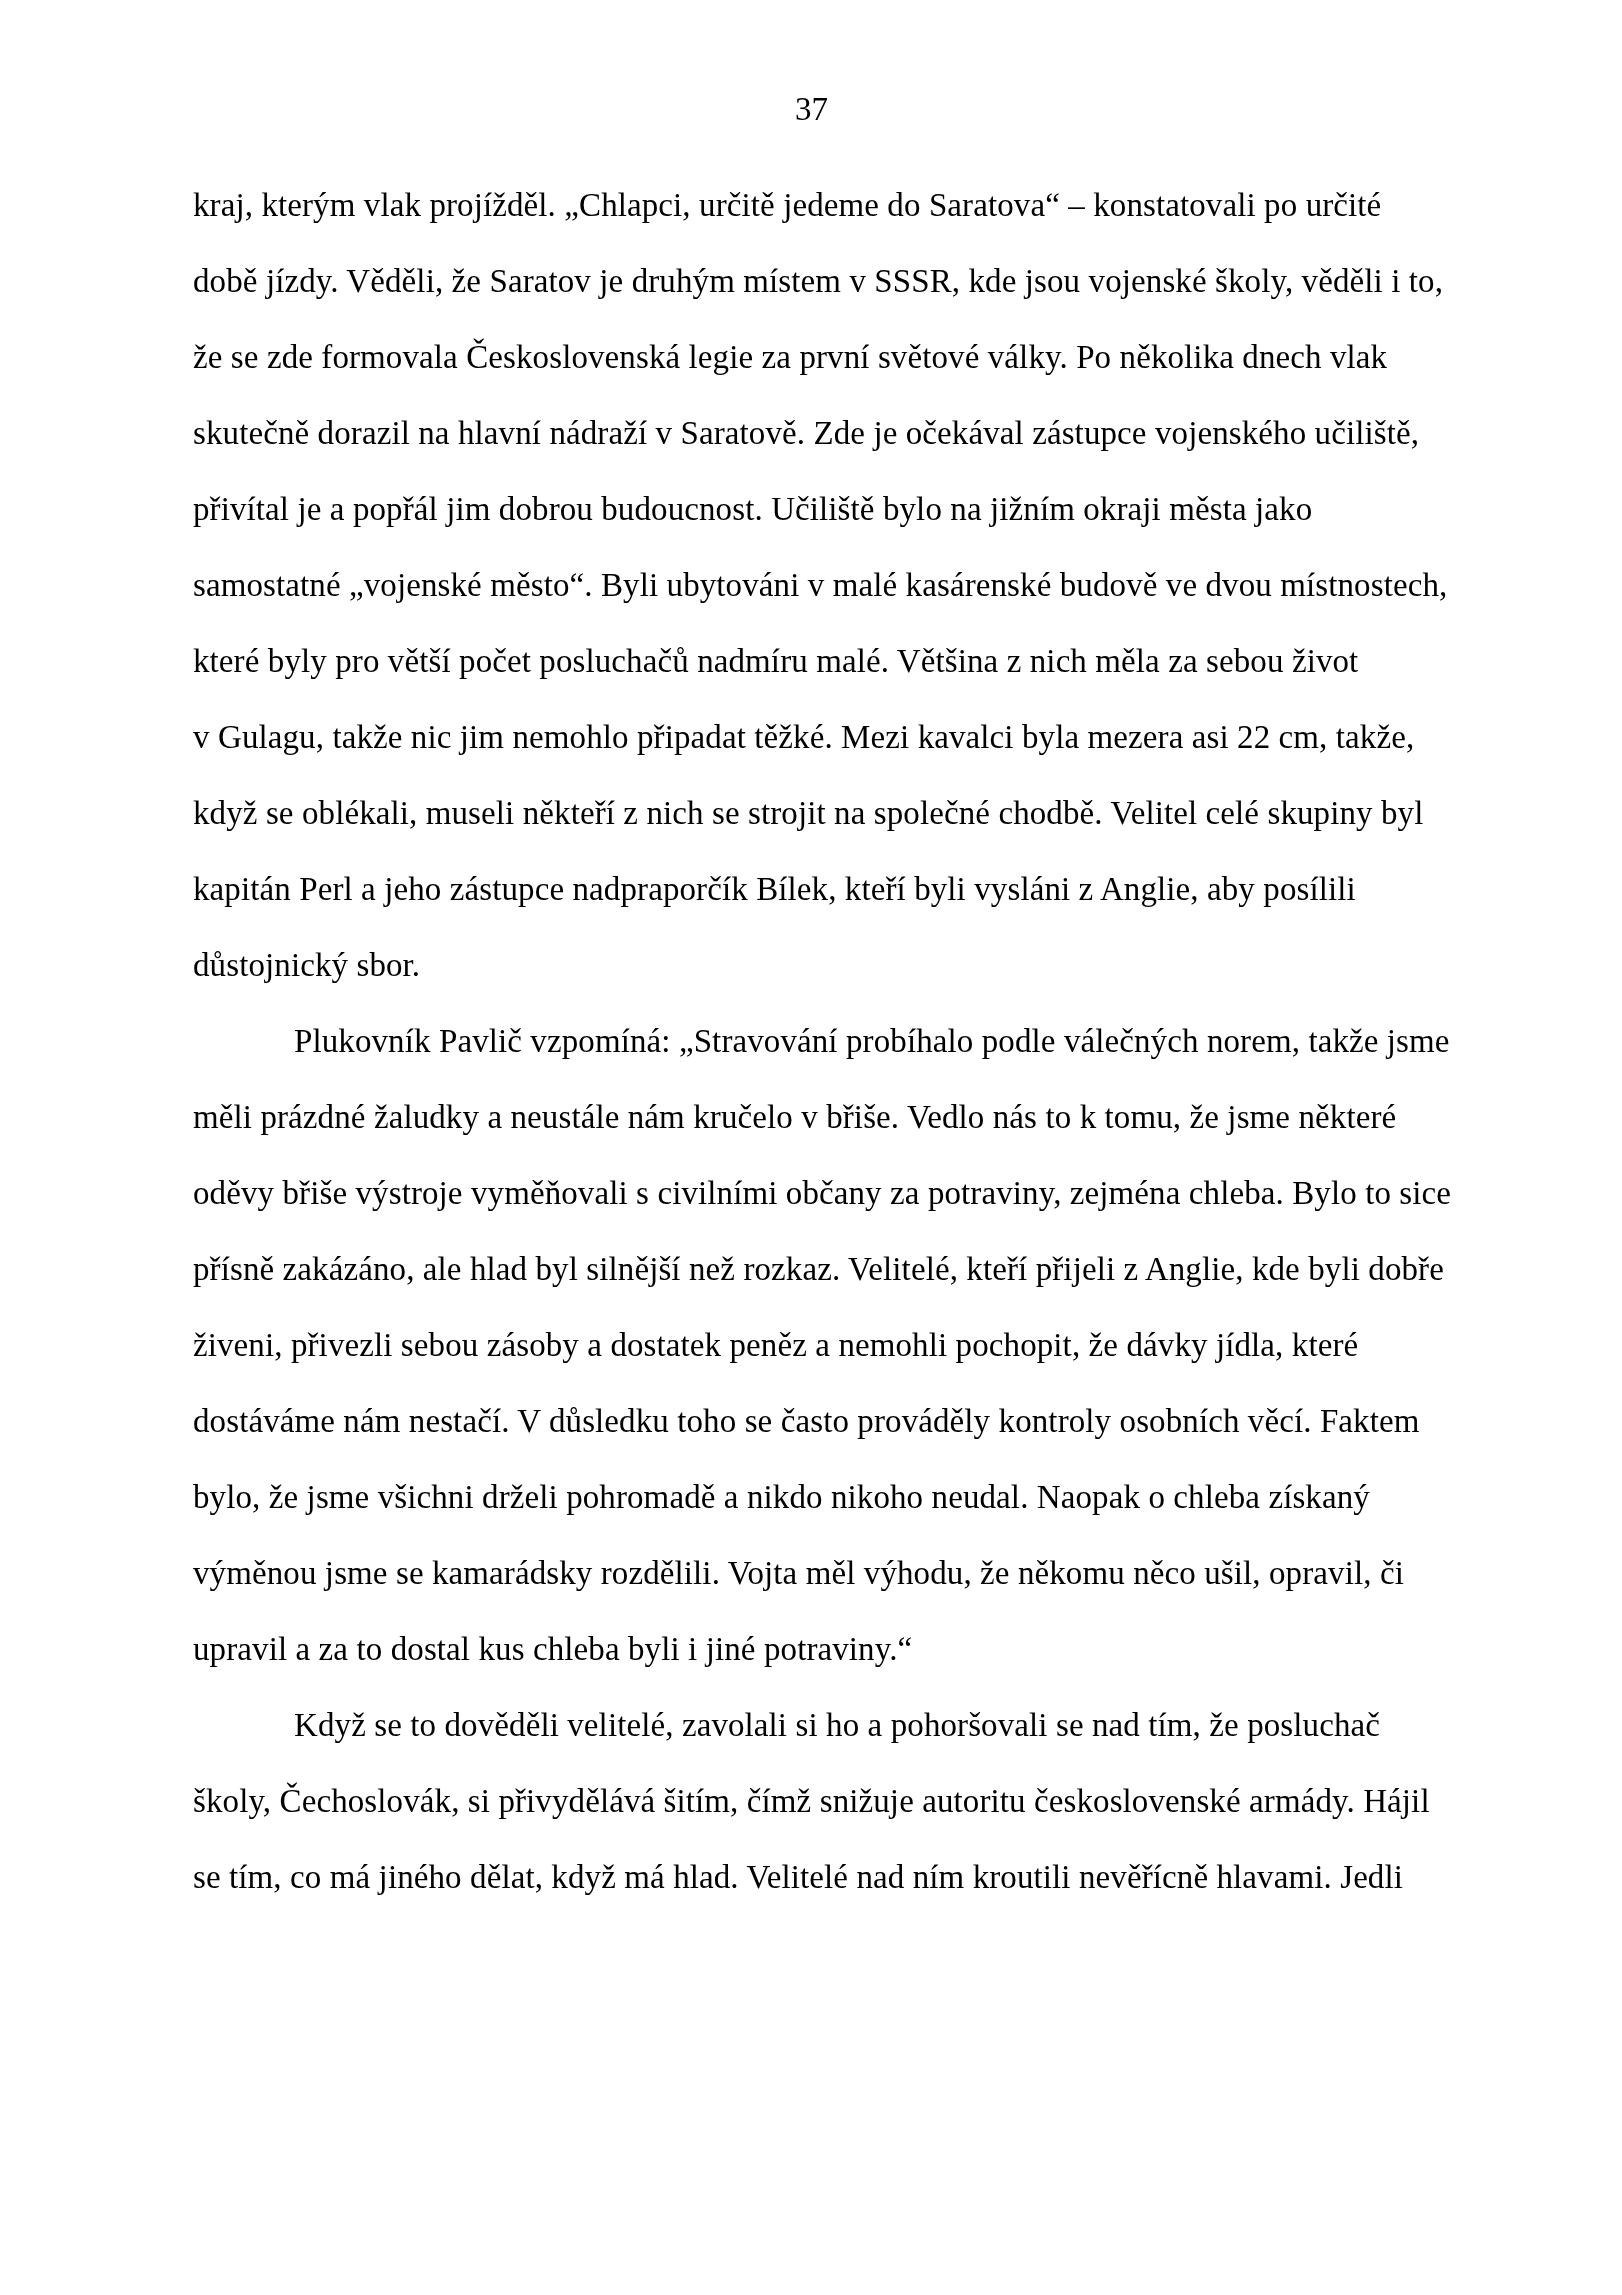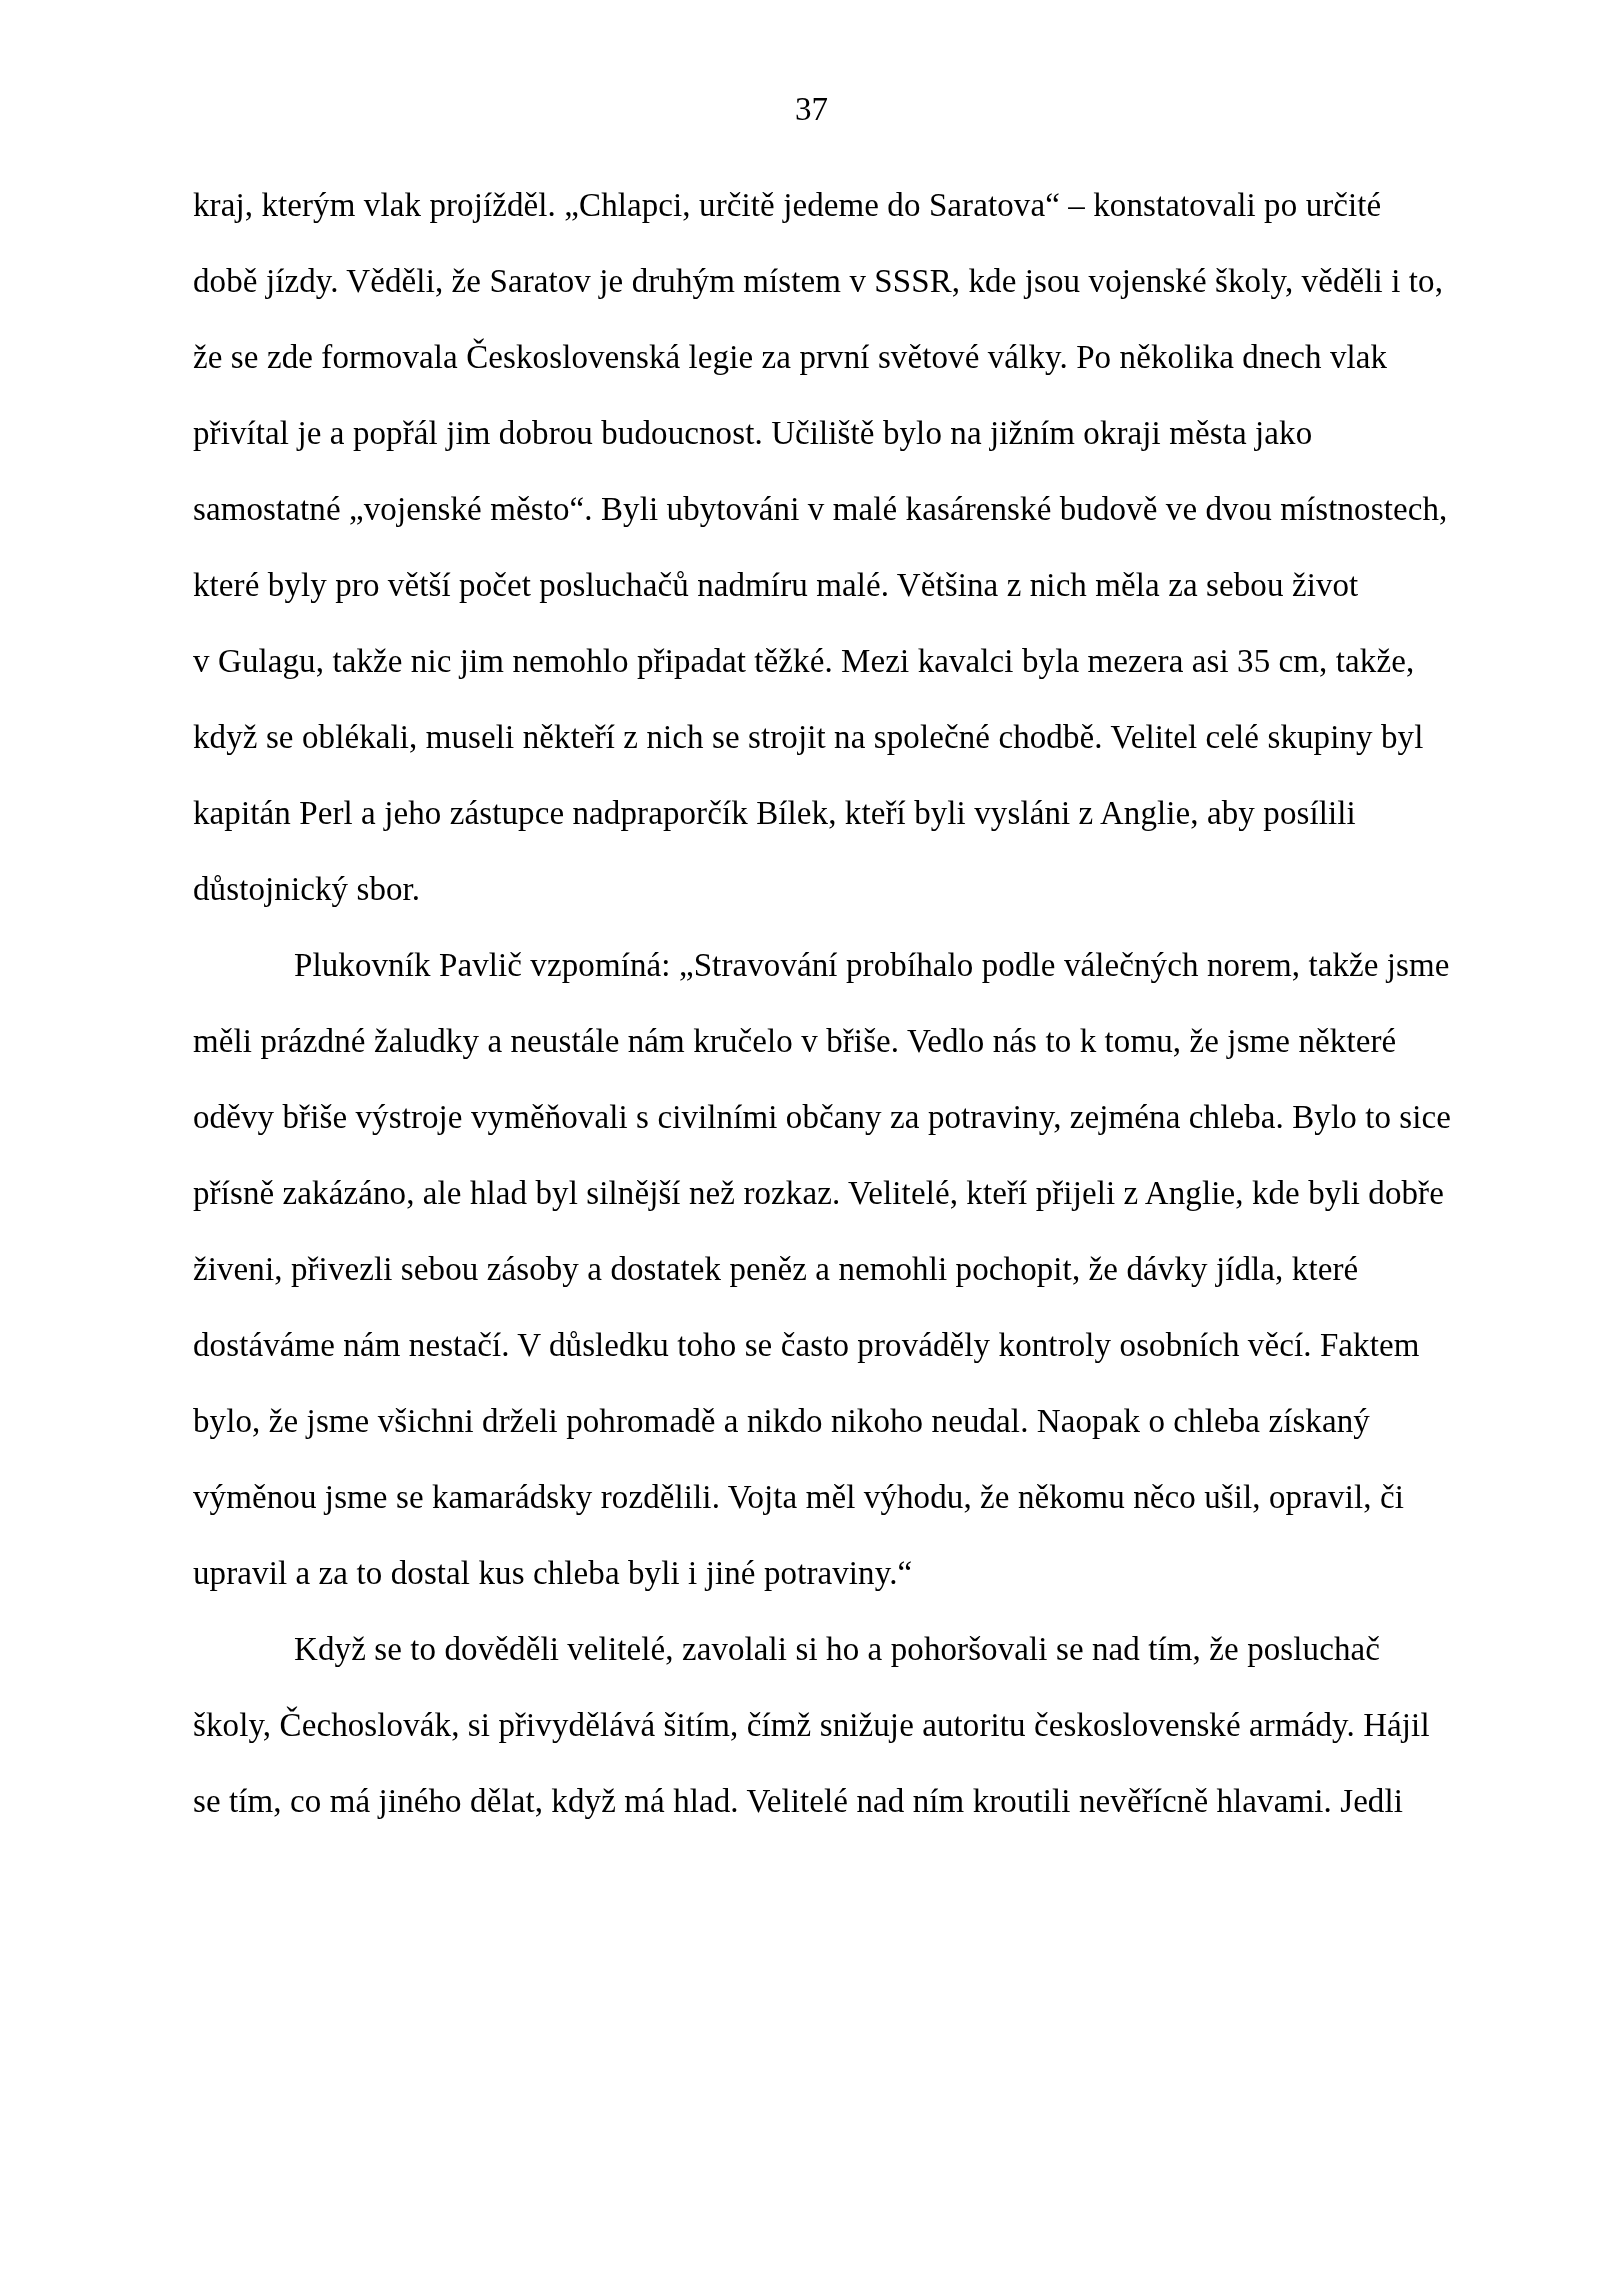--- a/index.html
+++ b/index.html
@@ -51,24 +51,25 @@
 <div class="page">
 
   <div class="page-number">37</div>
 
   <div class="content">
 
     <div class="paragraph">
       <div class="line">kraj, kterým vlak projížděl. „Chlapci, určitě jedeme do Saratova“ – konstatovali po určité</div>
       <div class="line">době jízdy. Věděli, že Saratov je druhým místem v SSSR, kde jsou vojenské školy, věděli i to,</div>
       <div class="line">že se zde formovala Československá legie za první světové války. Po několika dnech vlak</div>
+      <div class="line">skutečně dorazil na hlavní nádraží v Saratově. Zde je očekával zástupce vojenského učiliště,</div>
       <div class="line">přivítal je a popřál jim dobrou budoucnost. Učiliště bylo na jižním okraji města jako</div>
       <div class="line">samostatné „vojenské město“. Byli ubytováni v malé kasárenské budově ve dvou místnostech,</div>
       <div class="line">které byly pro větší počet posluchačů nadmíru malé. Většina z nich měla za sebou život</div>
-      <div class="line">v Gulagu, takže nic jim nemohlo připadat těžké. Mezi kavalci byla mezera asi 35 cm, takže,</div>
+      <div class="line">v Gulagu, takže nic jim nemohlo připadat těžké. Mezi kavalci byla mezera asi 22 cm, takže,</div>
       <div class="line">když se oblékali, museli někteří z nich se strojit na společné chodbě. Velitel celé skupiny byl</div>
       <div class="line">kapitán Perl a jeho zástupce nadpraporčík Bílek, kteří byli vysláni z Anglie, aby posílili</div>
       <div class="line">důstojnický sbor.</div>
     </div>
 
     <div class="paragraph">
       <div class="line indent">Plukovník Pavlič vzpomíná: „Stravování probíhalo podle válečných norem, takže jsme</div>
       <div class="line">měli prázdné žaludky a neustále nám kručelo v břiše. Vedlo nás to k tomu, že jsme některé</div>
       <div class="line">oděvy břiše výstroje vyměňovali s civilními občany za potraviny, zejména chleba. Bylo to sice</div>
       <div class="line">přísně zakázáno, ale hlad byl silnější než rozkaz. Velitelé, kteří přijeli z Anglie, kde byli dobře</div>

